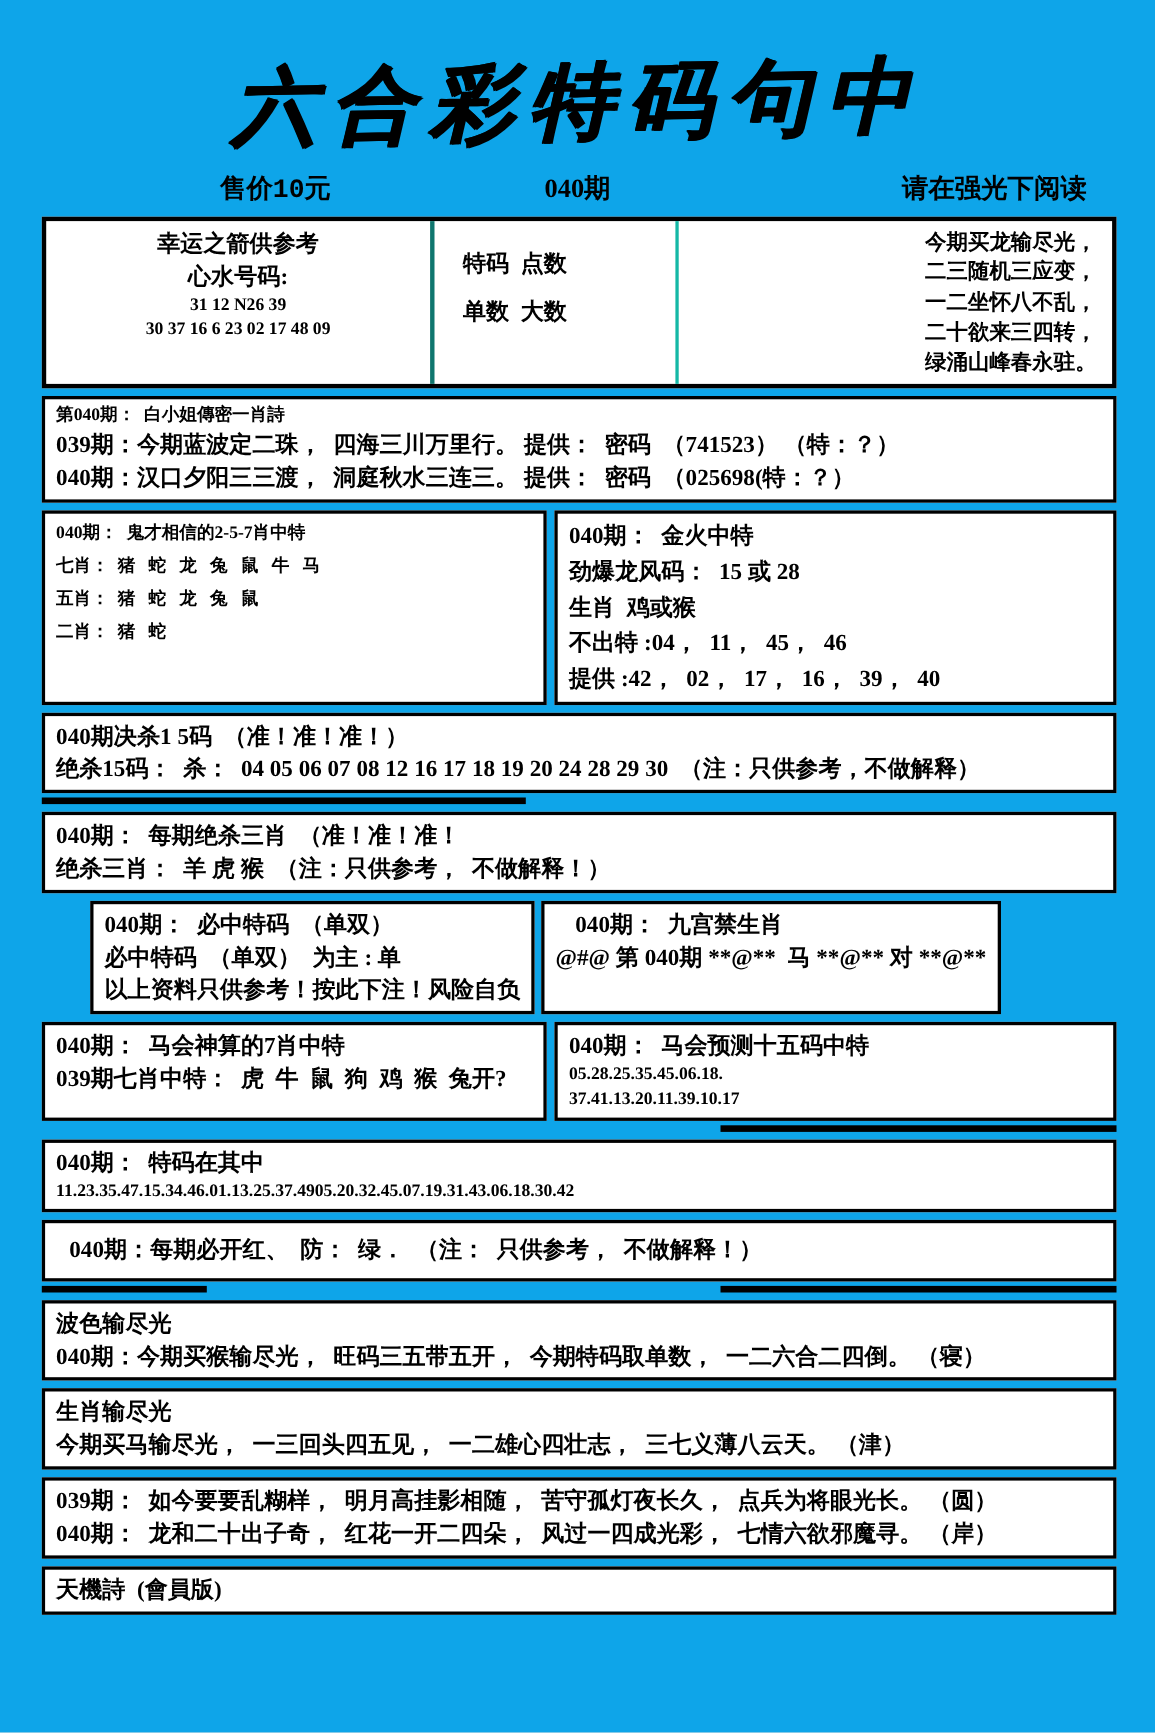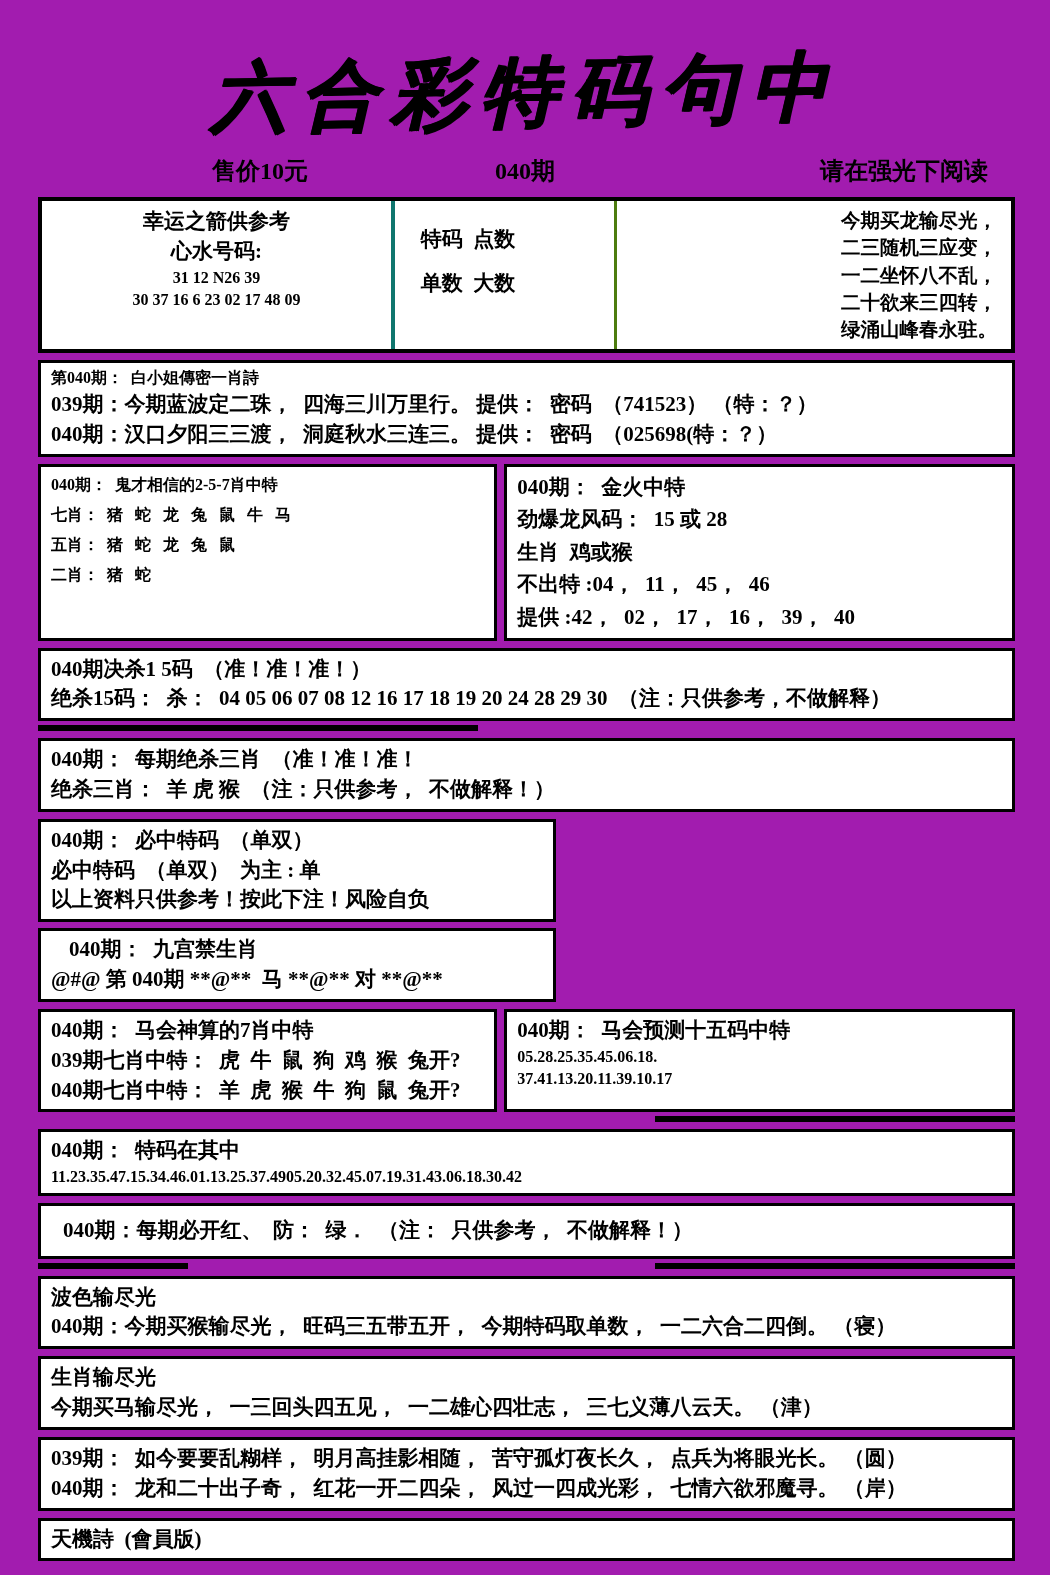--- a/index.html
+++ b/index.html
@@ -1,58 +1,58 @@
 <!DOCTYPE html>
 <html><head>
 <meta charset="utf-8">
 <style>
   html,body { margin:0; padding:0; background:#e8e8e6; }
   .sheet {
     position:relative;
     width:1050px; height:1575px;
     margin:0 auto;
-    background:#a21caf;
+    background:#0ea5e9;
     color:#000;
     font-family:"Liberation Serif","DejaVu Serif",serif;
     overflow:hidden;
     box-sizing:border-box;
   }
   .cal-title {
     margin-top:42px;
     text-align:center;
     font-size:76px;
     font-weight:900;
     font-style:italic;
     letter-spacing:14px;
     transform:rotate(-1deg);
     text-shadow:1px 0 0 #000, 0 1px 0 #000, 2px 1px 0 #000;
     white-space:nowrap;
   }
   .subhead { position:relative; height:36px; margin-top:10px; font-size:24px; font-weight:700; }
-  .subhead .price  { position:absolute; left:212px; }
+  .subhead .price  { position:absolute; left:200px;font-family:Liberation Mono, monospace; }
   .subhead .issue  { position:absolute; left:50%; transform:translateX(-50%); }
   .subhead .notice { position:absolute; right:62px; }
 
   .content { margin:6px 35px 0 38px; }
   .box { border:3px solid #000; padding:4px 10px; margin-bottom:7px; background:#fff; }
   .t { white-space:pre-wrap; font-weight:700; font-size:21px; line-height:1.42; }
   .t.big { font-size:16px; }
   .row { display:flex; gap:7px; margin-bottom:7px; }
   .row .box { margin-bottom:0; }
   .w47 { width:47%; box-sizing:border-box; }
-  .w53 { width:53%; box-sizing:border-box; display:flex; flex-direction:column; gap:6px; }
+  .w53 { width:53%; box-sizing:border-box; display:flex; flex-direction:row; gap:6px;margin-left:44px; }
   .w53 .box { flex:0 0 auto; }
   .grow { flex:1 1 auto; }
 
   .toprow { display:flex; padding:0; border-width:4px; }
   .toprow .cell { padding:6px 8px; box-sizing:border-box; }
   .toprow .lucky { width:36%; text-align:center; }
   .toprow .mid { width:23%; border-left:4px solid #0f766e; padding-top:16px; padding-left:26px; }
   .toprow .mid .t { line-height:2.1; }
-  .toprow .pm { width:41%; border-left:3px solid #4d7c0f; text-align:right; padding-right:14px; }
+  .toprow .pm { width:41%; border-left:3px solid #14b8a6; text-align:right; padding-right:14px; }
   .toprow .pm .t { font-size:19.5px; line-height:1.4; }
 
   .bar { background:#000; height:6px; margin:-3px 0 7px 0; }
   .bar.b440 { width:440px; }
   .bar.right360 { width:360px; margin-left:auto; }
   .splitbars { display:flex; justify-content:space-between; margin:-3px 0 7px 0; }
   .splitbars div { background:#000; height:6px; }
 </style>
 </head>
 <body>
@@ -133,21 +133,20 @@
           <div class="t" style="padding-left:18px">040期：  九宫禁生肖</div>
           <div class="t">@#@ 第 040期 **@**  马 **@** 对 **@**</div>
         </div>
       </div>
     </div>
 
     <div class="row">
       <div class="box w47">
         <div class="t">040期：  马会神算的7肖中特</div>
         <div class="t">039期七肖中特：  虎  牛  鼠  狗  鸡  猴  兔开?</div>
-        <div class="t">040期七肖中特：  羊  虎  猴  牛  狗  鼠  兔开?</div>
       </div>
       <div class="box grow">
         <div class="t">040期：  马会预测十五码中特</div>
         <div class="t big">05.28.25.35.45.06.18.</div>
         <div class="t big">37.41.13.20.11.39.10.17</div>
       </div>
     </div>
     <div class="bar right360"></div>
 
     <div class="box">

